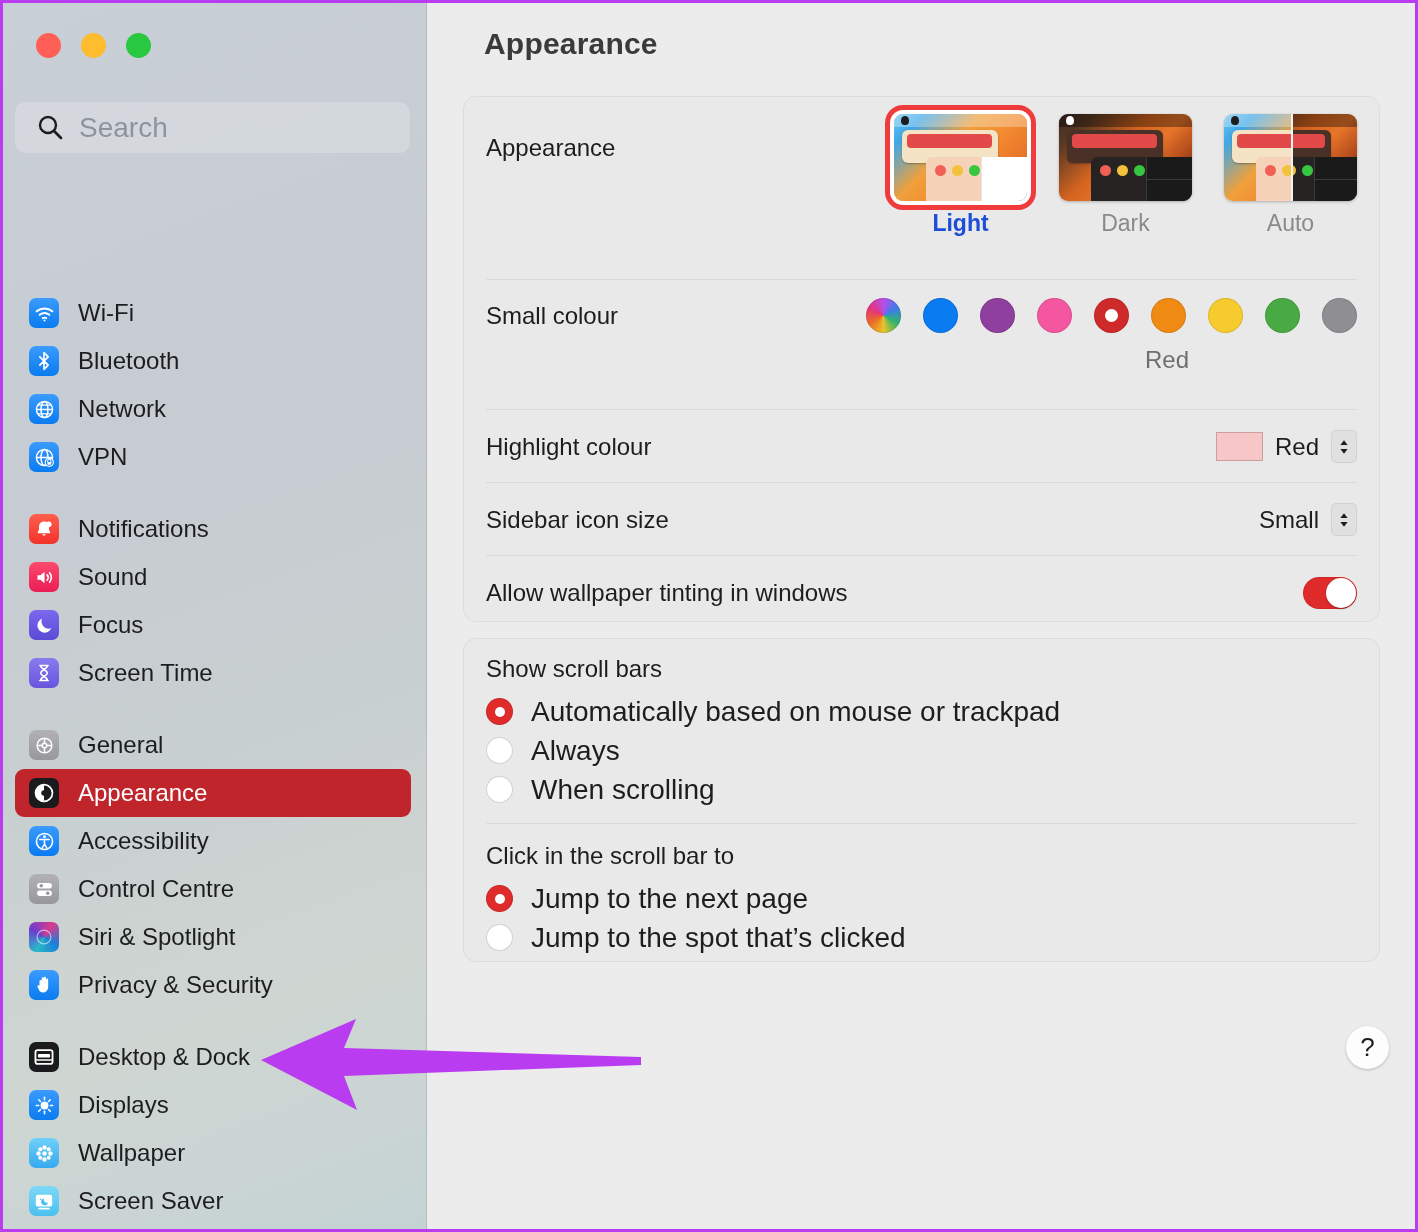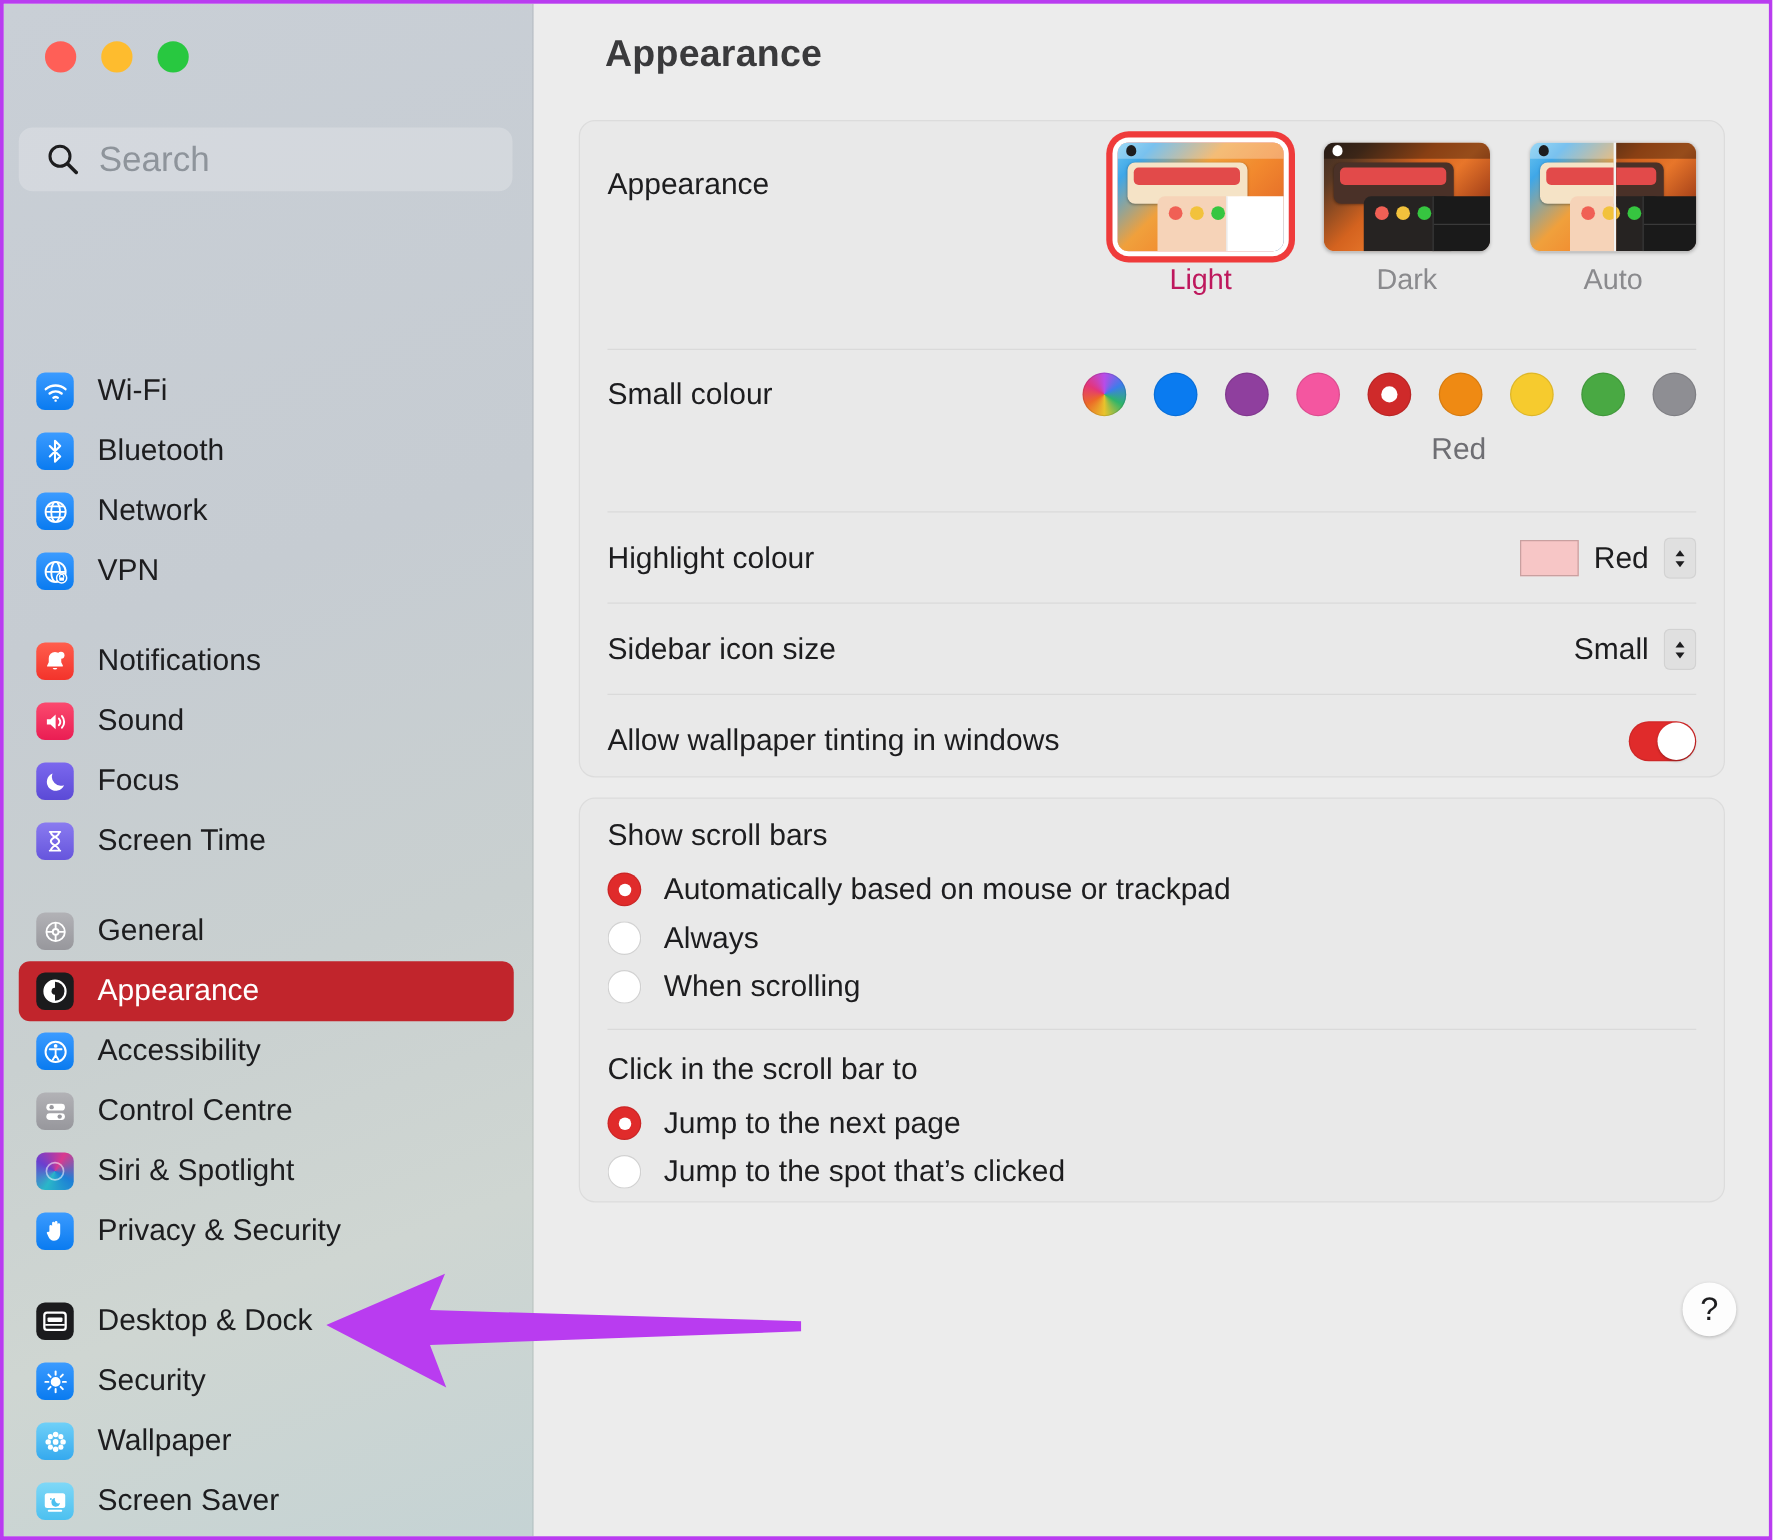--- a/index.html
+++ b/index.html
@@ -236,21 +236,21 @@
     width: 133px; height: 87px;
     border-radius: 9px;
     overflow: hidden;
     position: relative;
     box-shadow: 0 1px 3px rgba(0,0,0,0.25);
   }
   .theme-opt.selected .theme-thumb {
     box-shadow: 0 0 0 4px #ffffff, 0 0 0 9px #ef3b3b;
   }
   .theme-name { font-size: 23px; color: #8a8a8d; }
-  .theme-opt.selected .theme-name { color: #be185d; font-weight: normal; }
+  .theme-opt.selected .theme-name { color: #1d4ed8; font-weight: bold; }
 
   
   .wp-light { position:absolute; inset:0;
     background:
       linear-gradient(135deg, #6ec7f0 0%, #3fa7e8 14%, #f0a03c 40%, #f2892e 60%, #e8742a 78%, #2f8fd6 100%); }
   .wp-dark { position:absolute; inset:0;
     background:
       linear-gradient(135deg, #3a2a23 0%, #5b3a24 16%, #d4631f 42%, #e8762a 58%, #b04a1c 76%, #2e1c15 100%); }
   .tb-menubar { position:absolute; top:0; left:0; right:0; height:13px; background:rgba(255,255,255,0.30); }
   .tb-menubar.dark { background:rgba(0,0,0,0.35); }
@@ -356,21 +356,21 @@
   }
   .radio.checked { background: #e02b2b; box-shadow: inset 0 0 0 1px rgba(0,0,0,0.10); }
   .radio.checked:after {
     content: "";
     position: absolute;
     left: 50%; top: 50%;
     width: 10px; height: 10px;
     margin: -5px 0 0 -5px;
     background: #fff; border-radius: 50%;
   }
-  .radio-label { font-size: 24px; color: #1d1d1f; white-space: nowrap; }
+  .radio-label { font-size: 28px; color: #1d1d1f; white-space: nowrap; }
 
   .inner-sep {
     height: 1px;
     background: #dadada;
     margin: 0 22px;
   }
 
   #help-button {
     position: absolute;
     right: 26px;
@@ -576,21 +576,21 @@
               <line x1="12" y1="2.6" x2="12" y2="5.4"></line>
                 <line x1="12" y1="18.6" x2="12" y2="21.4"></line>
               <line x1="2.6" y1="12" x2="5.4" y2="12"></line>
                 <line x1="18.6" y1="12" x2="21.4" y2="12"></line>
               <line x1="5.4" y1="5.4" x2="7.4" y2="7.4"></line>
                 <line x1="16.6" y1="16.6" x2="18.6" y2="18.6"></line>
               <line x1="18.6" y1="5.4" x2="16.6" y2="7.4"></line>
                 <line x1="7.4" y1="16.6" x2="5.4" y2="18.6"></line>
             </svg>
           </span>
-          <span class="nav-label">Security</span>
+          <span class="nav-label">Displays</span>
         </div>
         <div class="nav-item">
           <span class="ico ico-ltblue">
             <svg width="21" height="21" viewBox="0 0 24 24" fill="#fff">
               <circle cx="12" cy="12" r="2.6"></circle>
               <circle cx="12" cy="5.2" r="2.5"></circle>
                 <circle cx="12" cy="18.8" r="2.5"></circle>
               <circle cx="5.2" cy="12" r="2.5"></circle>
                 <circle cx="18.8" cy="12" r="2.5"></circle>
               <circle cx="7.2" cy="7.2" r="2.3"></circle>

